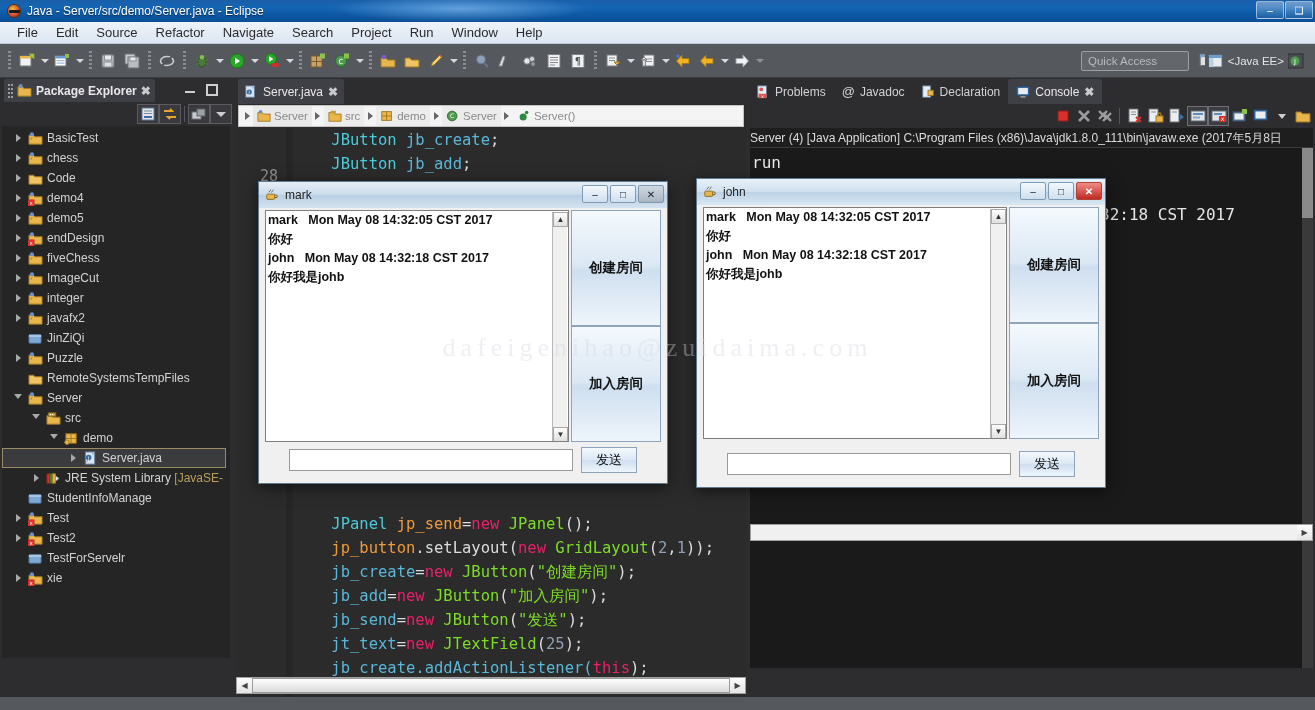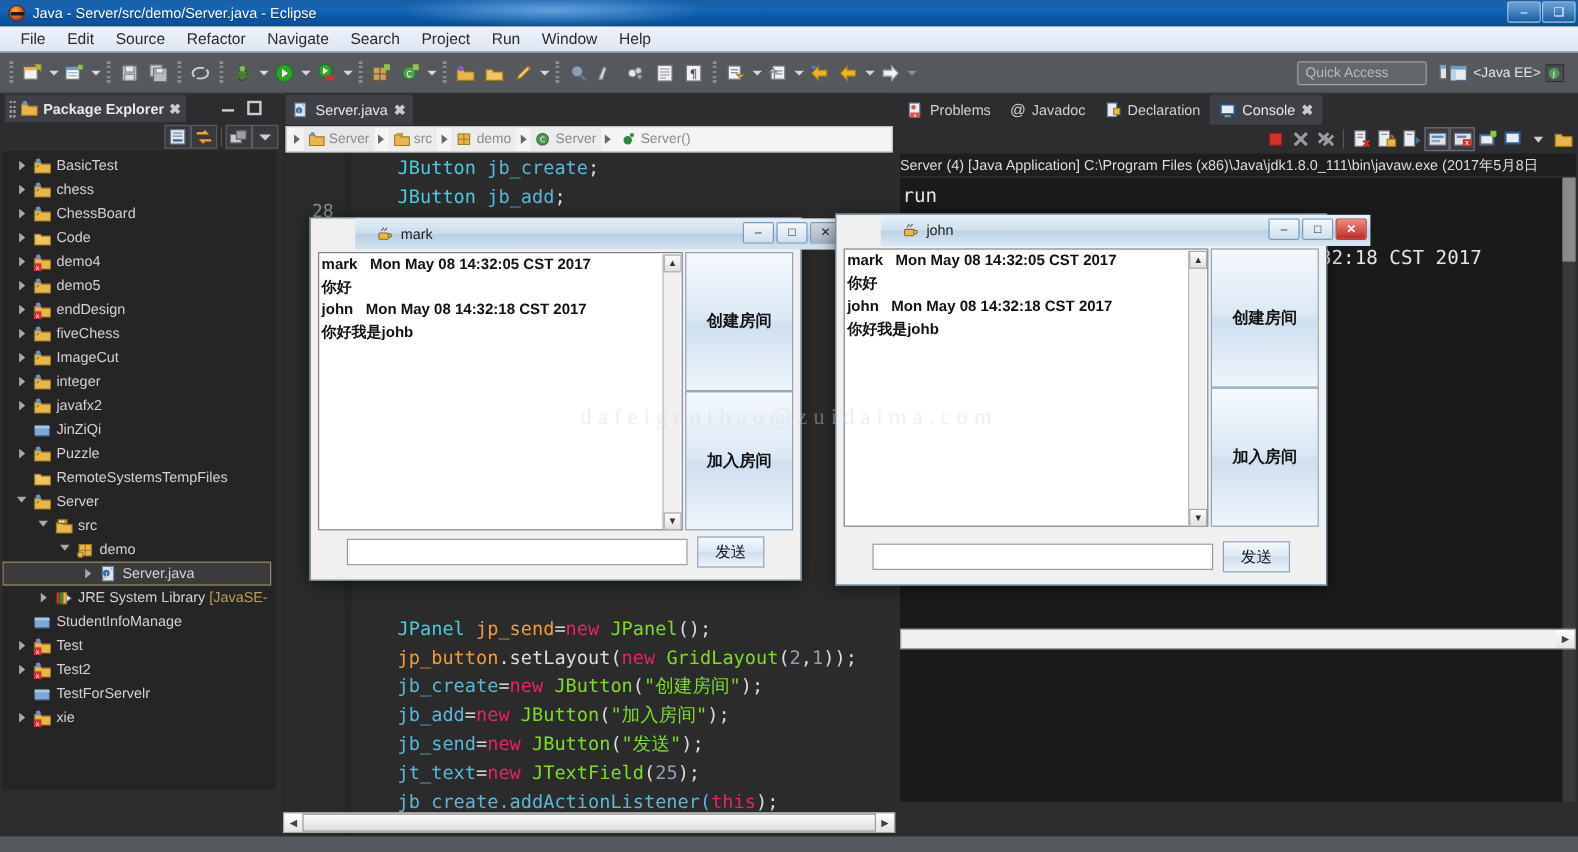--- a/index.html
+++ b/index.html
@@ -202,21 +202,21 @@
 
   
   .swing{
     position:absolute;
     background:#f0f0f0;
     border:1px solid #5d7a8f;
     box-shadow:0 3px 14px rgba(0,0,0,.55);
   }
   .sw-title{
     position:absolute; left:0; top:0; height:26px; width:100%;
-    display:flex; align-items:center; padding-left:18px; gap:6px;margin-left:37px;
+    display:flex; align-items:center; padding-left:6px; gap:6px;
   }
   .sw-title.inactive{ background:linear-gradient(180deg,#e5eef6 0%,#cbdced 48%,#b9cfe3 52%,#d4e3ef 100%); }
   .sw-title.active{ background:linear-gradient(180deg,#e9f2f9 0%,#cfe0ee 48%,#bdd3e6 52%,#d8e6f2 100%); }
   .sw-javaicon{ width:14px;height:14px; flex:none; }
   .sw-name{ font-size:12px; color:#1d1d1d; }
   .sw-btns{ position:absolute; right:3px; top:3px; display:flex; gap:2px; }
   .sw-btn{ width:26px;height:18px; border:1px solid #7e9bb5; border-radius:2px;
     background:linear-gradient(180deg,#f3f8fc,#cfdfee);
     display:flex;align-items:center;justify-content:center; font-size:10px; color:#223; }
   .sw-btn.close-dark{ background:linear-gradient(180deg,#cfd8e0,#a9b6c2); }
@@ -244,21 +244,21 @@
     display:flex; align-items:center; gap:8px; padding:0 24px 0 24px; }
   .sw-input{ flex:1; height:22px; background:#fff; border:1px solid #9a9a9a; }
   .sw-send{ width:56px; height:26px; border:1px solid #8da4ba;
     background:linear-gradient(180deg,#f4f9fd 0%,#dbe8f4 48%,#cfdff0 52%,#eef5fb 100%);
     display:flex; align-items:center; justify-content:center; font-size:13px; color:#111; }
 
   
   #watermark{
     position:absolute; left:0; top:325px; width:1315px; height:45px;
     display:flex; align-items:center; justify-content:center;
-    font-family:"Liberation Serif", serif; font-size:19px; letter-spacing:5px;
+    font-family:"Liberation Serif", serif; font-size:26px; letter-spacing:5px;
     color:rgba(210,214,220,.38); pointer-events:none; z-index:60; white-space:nowrap;
   }
 
   
   #bottom-strip{ position:absolute; left:0; top:697px; width:1315px; height:13px; background:#55585c; }
 </style>
 </head>
 <body>
 
 <div id="titlebar">
@@ -571,33 +571,20 @@
           </svg>
         </div>
         <div class="tlabel">chess</div>
       </div>
       <div class="trow">
         <div class="tw" style="margin-left: 8px;">
           <div class="tri"></div>
         </div>
         <div class="ticon">
           <svg viewBox="0 0 16 16" style="width:15px;height:15px;display:block">
-            <path d="M1 4.5h5l1.2 1.6H15V14H1z" fill="#e8b64c" stroke="#a07820"></path>
-            <circle cx="4.2" cy="3.4" r="2.2" fill="#6b8fc7"></circle>
-            <path d="M3 9c0-1 1.4-1 1.4-2" stroke="#5a5a5a" stroke-width=".9" fill="none"></path>
-          </svg>
-        </div>
-        <div class="tlabel">ChessBoard</div>
-      </div>
-      <div class="trow">
-        <div class="tw" style="margin-left: 8px;">
-          <div class="tri"></div>
-        </div>
-        <div class="ticon">
-          <svg viewBox="0 0 16 16" style="width:15px;height:15px;display:block">
             <path d="M1 4.5h5l1.2 1.6H15V14H1z" fill="#f0c364" stroke="#a07820"></path>
           </svg>
         </div>
         <div class="tlabel">Code</div>
       </div>
       <div class="trow">
         <div class="tw" style="margin-left: 8px;">
           <div class="tri"></div>
         </div>
         <div class="ticon">

